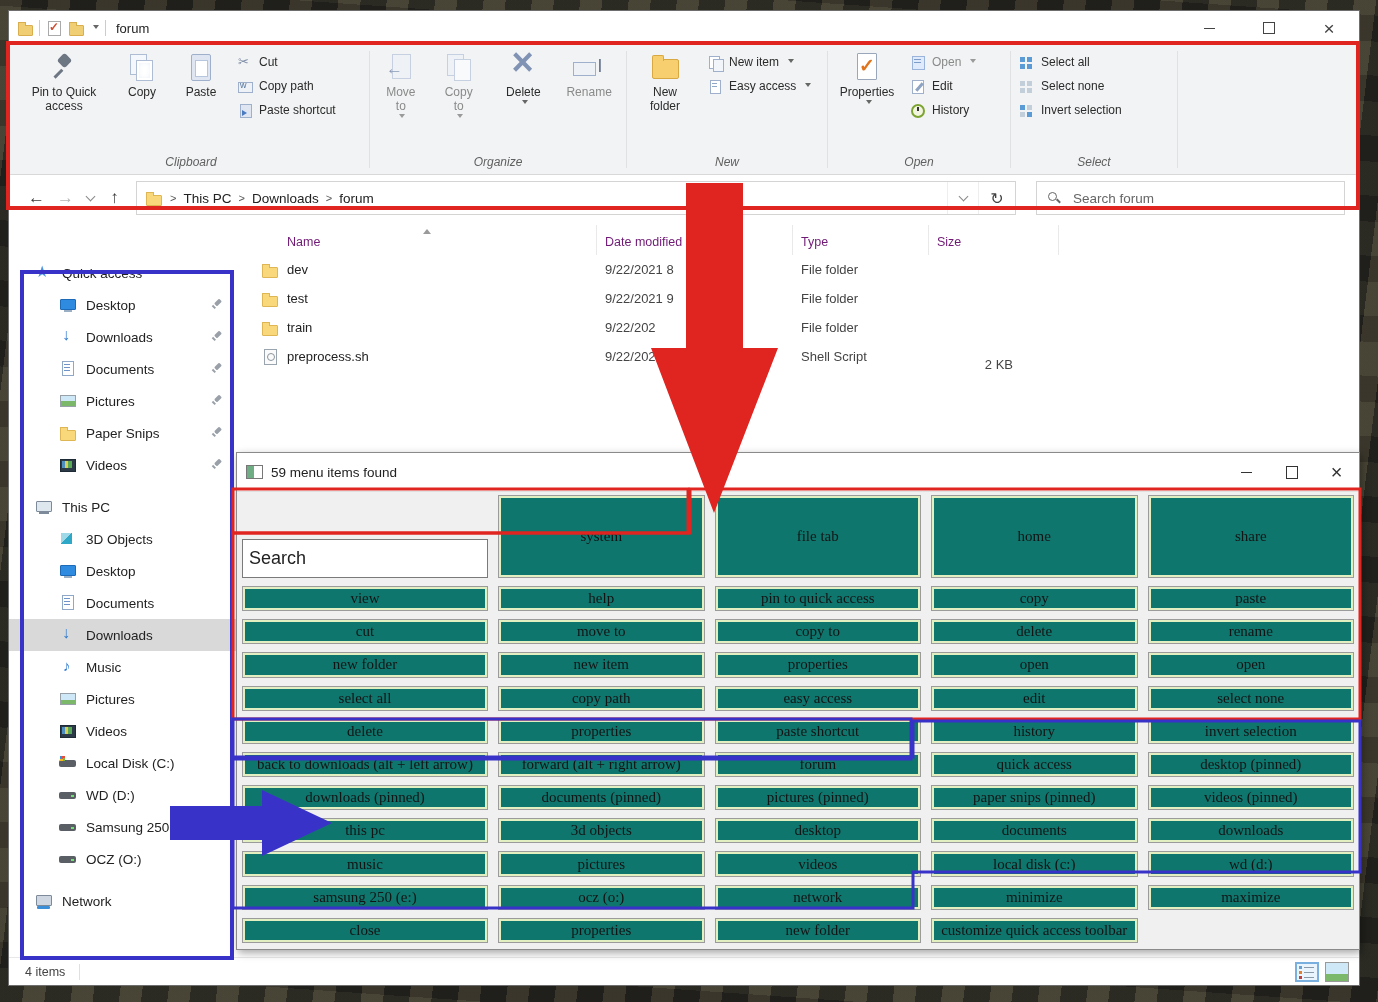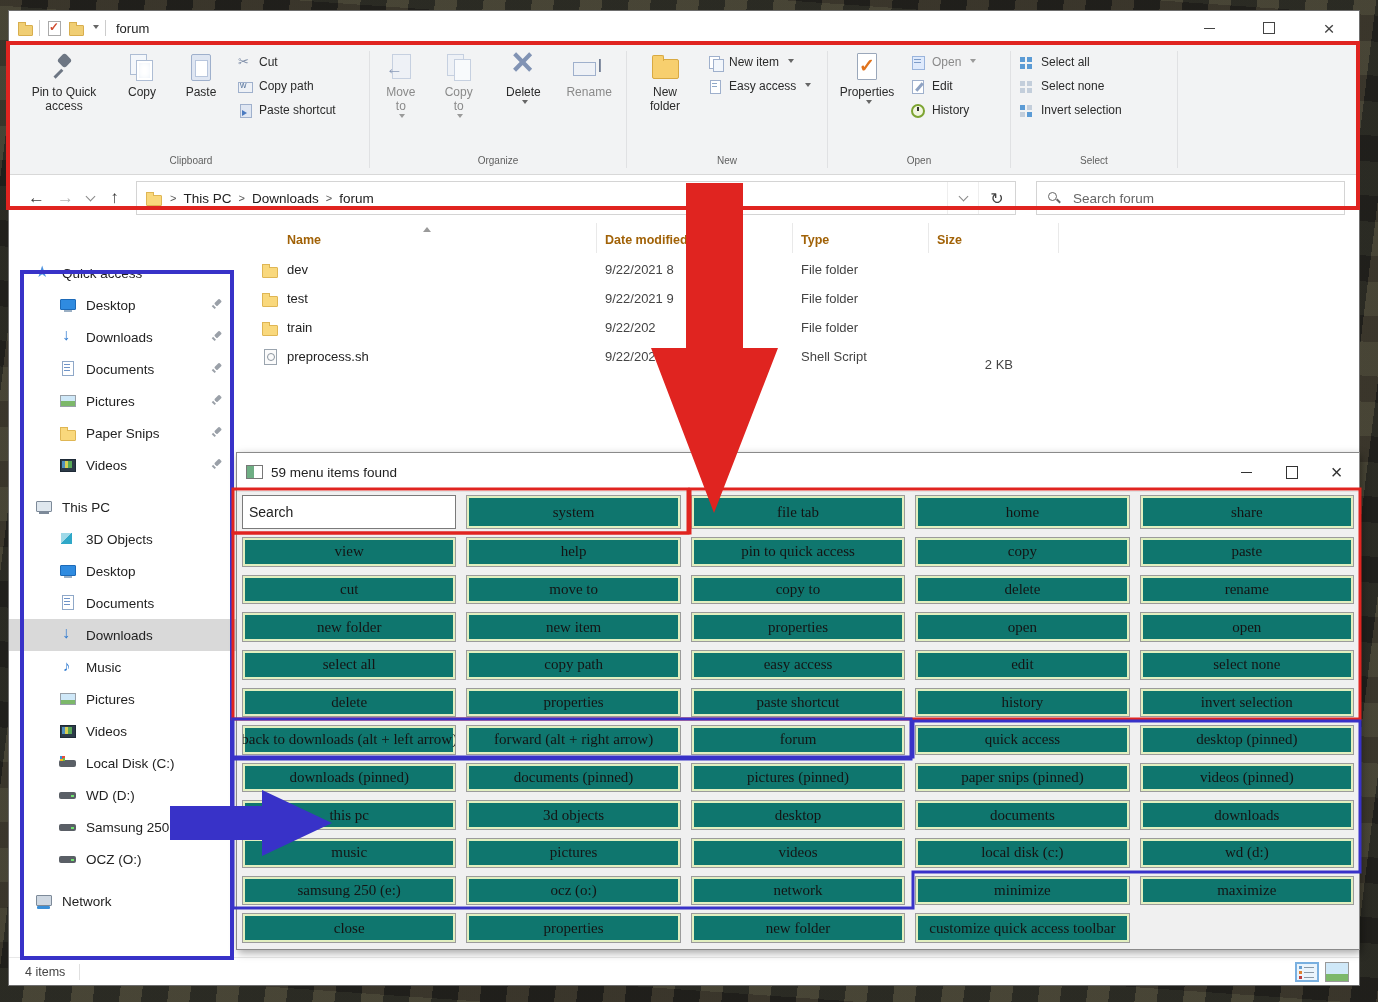--- a/index.html
+++ b/index.html
@@ -24,21 +24,21 @@
   .tab{padding:0 22px;display:flex;align-items:center;font-size:13.5px;color:#222;}
   .tab-file{background:#2b6cc4;color:#fff;padding:0 26px;}
   .tab-active{background:#f2f3f4;border:1px solid #d8d8d8;border-bottom:none;}
   .ribbon-collapse{position:absolute;right:46px;top:12px;width:9px;height:9px;}
   .ribbon-collapse::before{content:"";position:absolute;left:1px;top:3px;width:6px;height:6px;border-left:1.6px solid #777;border-top:1.6px solid #777;transform:rotate(45deg);}
   .help-btn{position:absolute;right:14px;top:7px;width:19px;height:19px;border-radius:50%;background:#2f7fd6;color:#fff;font-size:13px;font-weight:bold;display:flex;align-items:center;justify-content:center;}
   
   .ribbon{height:130px;background:#f2f3f4;border-bottom:1px solid #d8d8d8;display:flex;align-items:stretch;padding:2px 0 0 6px;box-sizing:border-box;}
   .rgroup{display:flex;flex-direction:column;}
   .rg-content{flex:1;display:flex;align-items:flex-start;}
-  .rg-label{height:19px;text-align:center;color:#5f5f5f;font-size:10px;}
+  .rg-label{height:19px;text-align:center;color:#5f5f5f;font-size:12px;font-style:italic;}
   .rg-div{width:1px;background:#e0e1e3;margin:4px 2px 6px 2px;}
   .rbig{display:flex;flex-direction:column;align-items:center;padding:4px 3px 0 3px;font-size:12px;color:#2b2b2b;text-align:center;white-space:pre-line;line-height:1.15;}
   .rbig.dim{color:#8a8a8a;}
   .rsmalls{display:flex;flex-direction:column;padding:6px 4px 0 6px;gap:6px;}
   .rsmall{display:flex;align-items:center;gap:6px;font-size:12px;color:#2b2b2b;height:18px;}
   .rsmall.dim{color:#8a8a8a;}
   .caret{display:inline-block;width:0;height:0;border:3.5px solid transparent;border-top:4px solid #666;margin-left:3px;vertical-align:1px;}
   .caret.dim{border-top-color:#9a9a9a;}
   
   .ric{display:block;position:relative;width:34px;height:32px;margin:1px auto 2px auto;}
@@ -127,21 +127,21 @@
   .sic-drive::before{content:"";position:absolute;left:0;top:5px;width:17px;height:7px;background:#5a5f66;border-radius:2px;}
   .sic-drive::after{content:"";position:absolute;right:3px;top:8px;width:3px;height:2px;background:#6ee26e;}
   .sic-drive-os::before{content:"";position:absolute;left:0;top:5px;width:17px;height:7px;background:#5a5f66;border-radius:2px;}
   .sic-drive-os::after{content:"";position:absolute;left:1px;top:1px;width:5px;height:5px;background:conic-gradient(#e84c3d 0 25%,#6fbf44 0 50%,#f5b81c 0 75%,#3a8fd8 0);}
   .sic-network::before{content:"";position:absolute;left:1px;top:2px;width:14px;height:9px;background:#cfd8e2;border:1px solid #7d8a99;border-radius:1px;}
   .sic-network::after{content:"";position:absolute;left:2px;top:13px;width:13px;height:3px;background:#3a8fd8;border-radius:1px;}
   .sic-shell::before{content:"";position:absolute;left:3px;top:0;width:11px;height:14px;background:#fbfbfb;border:1px solid #9aa4ae;}
   .sic-shell::after{content:"";position:absolute;left:6px;top:4px;width:6px;height:6px;border:1.5px solid #8a949e;border-radius:50%;}
   
   .filearea{flex:1;padding-left:8px;position:relative;}
-  .colheads{height:34px;display:flex;align-items:center;font-size:12.5px;color:#a16207;font-weight:bold;}
+  .colheads{height:34px;display:flex;align-items:flex-end;font-size:12.5px;color:#701a75;}
   .colh{box-sizing:border-box;padding:0 0 6px 8px;border-right:1px solid #e9e9e9;position:relative;height:30px;display:flex;align-items:flex-end;}
   .colh-name{width:348px;padding-left:38px;}
   .colh-date{width:196px;}
   .colh-type{width:136px;}
   .colh-size{width:130px;}
   .sort-chev{position:absolute;left:50%;top:0px;width:0;height:0;border:4px solid transparent;border-bottom:5px solid #9a9a9a;}
   .frow{height:29px;display:flex;align-items:center;font-size:13px;color:#222;}
   .fc{box-sizing:border-box;padding-left:8px;}
   .fc-name{width:348px;display:flex;align-items:center;gap:8px;padding-left:12px;}
   .fc-date{width:196px;color:#444;}
@@ -166,21 +166,21 @@
   #overlay{position:absolute;left:236px;top:452px;width:1124px;height:498px;background:#f0f0f0;border:1px solid #8a8a8a;box-sizing:border-box;box-shadow:2px 3px 8px rgba(0,0,0,.35);}
   .ov-title{height:38px;background:#fff;border-bottom:1px solid #e0e0e0;display:flex;align-items:center;padding-left:9px;font-size:13.5px;color:#222;position:relative;}
   .ov-ic{width:15px;height:12px;border:1px solid #777;background:linear-gradient(90deg,#6fae84 0 7px,#fff 7px);margin-right:8px;}
   .ov-controls{position:absolute;right:0;top:0;height:38px;display:flex;}
   .ovc{width:45px;height:38px;display:flex;align-items:center;justify-content:center;color:#333;}
   .ovc-min::before{content:"";width:11px;height:1px;background:#333;}
   .ovc-max::before{content:"";width:10px;height:11px;border:1px solid #333;}
   .ovc-close::before{content:"×";font-size:20px;line-height:1;}
   .ov-grid{position:absolute;left:3px;right:3px;top:40px;bottom:4px;display:grid;grid-template-columns:repeat(5,1fr);grid-template-rows:repeat(12,1fr);gap:8px 10px;padding:2px;}
   .gbtn{background:#0f766e;border:1px solid #9b9b9b;box-shadow:inset 0 0 0 2px #e2efc0;display:flex;align-items:center;justify-content:center;font-size:15px;color:#141414;overflow:hidden;white-space:nowrap;font-family:Liberation Serif, serif;}
-  .gsearch{background:#fff;border:1px solid #7a7a7a;font-size:14px;color:#222;padding:8px 6px;font-family:"Liberation Sans",sans-serif;outline:none;}
+  .gsearch{background:#fff;border:1px solid #7a7a7a;font-size:18px;color:#222;padding:8px 6px;font-family:"Liberation Sans",sans-serif;outline:none;margin-top:44px;}
   .gempty{background:transparent;}
   
   #annot{position:absolute;left:0;top:0;width:1378px;height:1002px;pointer-events:none;z-index:60;}
 </style>
 </head>
 <body>
 
 <div id="stage">
 
   <div id="explorer">

